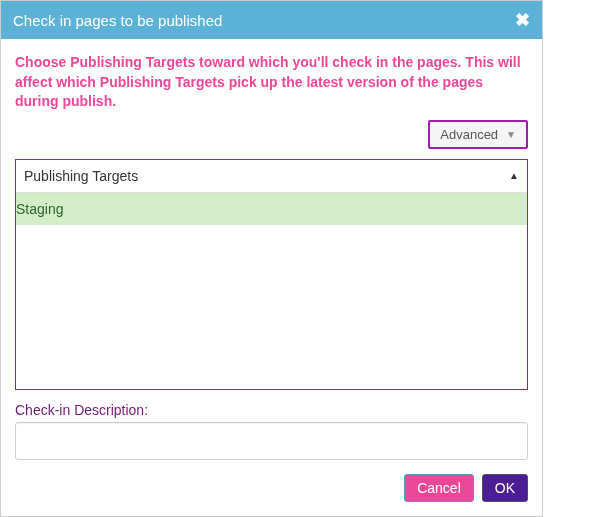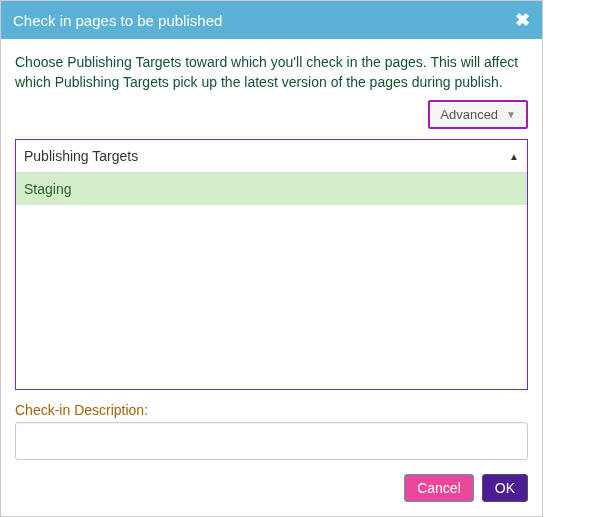--- a/index.html
+++ b/index.html
@@ -32,23 +32,24 @@
     font-weight: bold;
     line-height: 1;
   }
   .dialog-body {
     flex: 1;
     padding: 14px 14px 0 14px;
     display: flex;
     flex-direction: column;
   }
   .instruction {
-    color: #14532d;
+    color: #ec4899;
     margin-bottom: 8px;
     line-height: 1.4;
+    font-weight: bold;
   }
   .advanced-row {
     display: flex;
     justify-content: flex-end;
     margin-bottom: 10px;
   }
   .advanced-btn {
     border: 2px solid #a21caf;
     background: #f5f5f5;
     color: #555;
@@ -84,30 +85,30 @@
   .sort-arrow {
     font-size: 10px;
     color: #333;
   }
   .targets-body {
     flex: 1;
     overflow: auto;
     background: #fff;
   }
   .target-row {
-    padding: 8px 8px;
+    padding: 8px 0;
     color: #2d632d;
     background: #d4edc9;
     font-size: 14px;
     cursor: pointer;
   }
   .desc-label {
     margin-top: 12px;
     margin-bottom: 4px;
-    color: #a16207;
+    color: #701a75;
   }
   .desc-input {
     width: 100%;
     border: 1px solid #ccc;
     border-radius: 3px;
     padding: 8px;
     font-size: 14px;
     height: 38px;
     box-shadow: inset 0 1px 1px rgba(0,0,0,0.05);
   }

